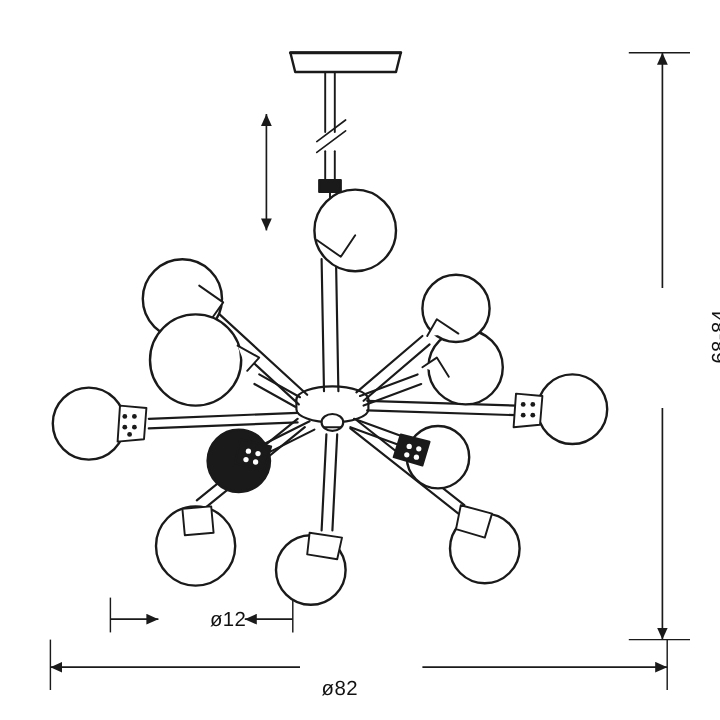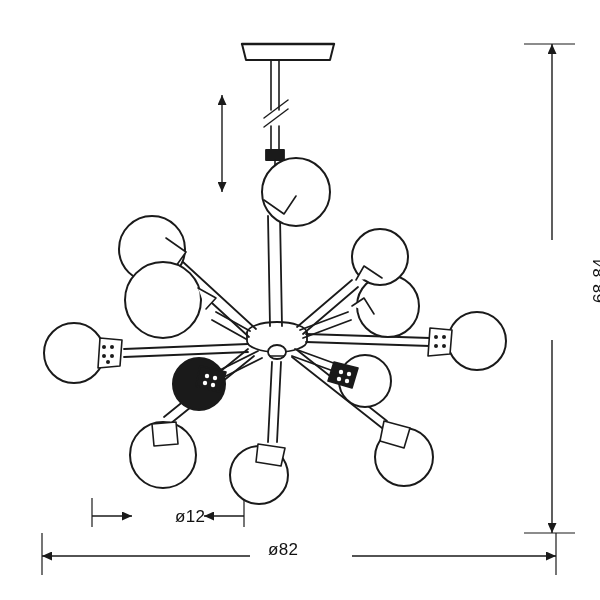--- a/index.html
+++ b/index.html
@@ -36,21 +36,21 @@
   }
   #label-height {
     right: 10px;
     top: 258px;
     transform: rotate(-90deg);
     transform-origin: right top;
     font-size: 17px;
   }
   #label-width {
     left: 268px;
-    top: 540px;
+    top: 564px;
   }
   #label-globe {
     left: 140px;
     top: 507px;
     margin-left: 35px;
   }
 </style>
 </head>
 <body>
 

